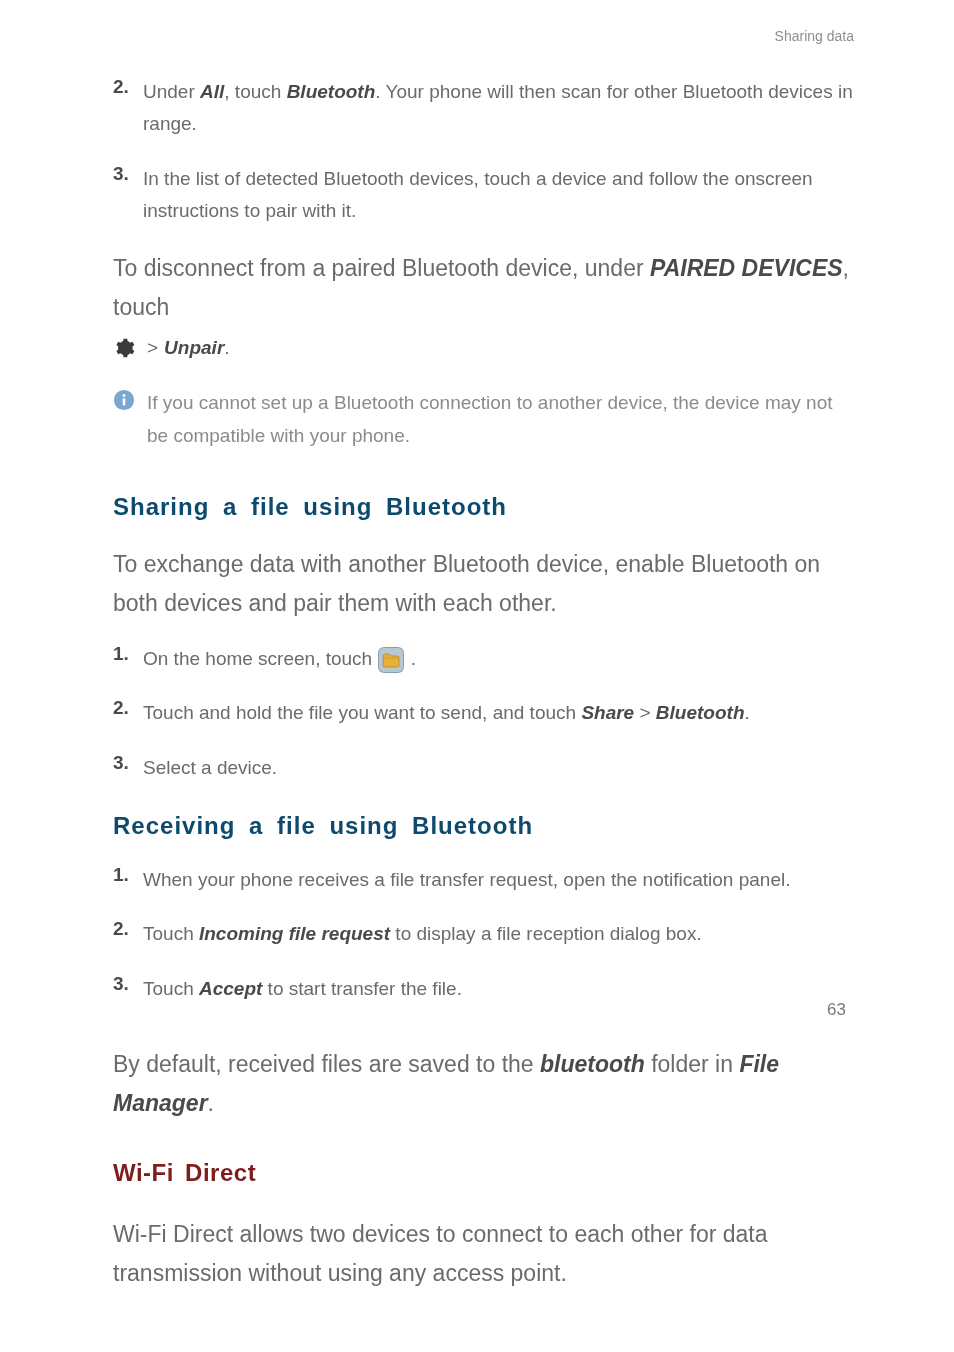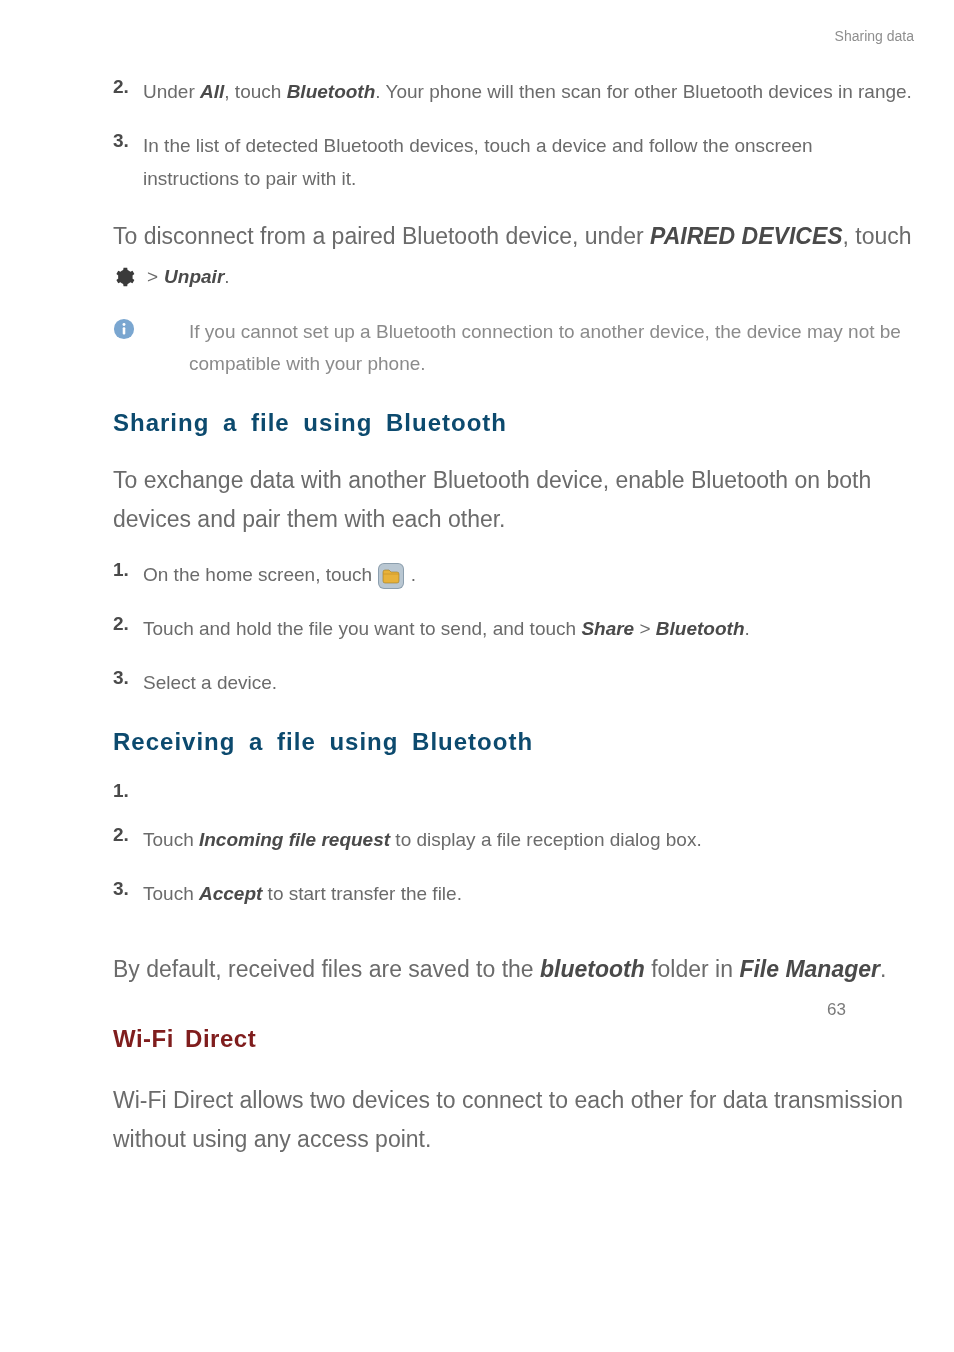--- a/index.html
+++ b/index.html
@@ -1,28 +1,28 @@
 <!DOCTYPE html>
 <html><head>
 <meta charset="utf-8">
 <style>
   * { margin: 0; padding: 0; box-sizing: border-box; }
   html, body { width: 954px; height: 1352px; background: #fff; font-family: "Segoe UI", "Helvetica Neue", Arial, sans-serif; color: #575858; }
-  .page { position: relative; width: 954px; height: 1068px; padding: 28px 40px 0 113px; }
+  .page { position: relative; width: 954px; height: 1068px; padding: 28px 100px 0 113px; }
   .hdr { text-align: right; font-size: 14px; color: #8e8e8e; margin-bottom: 32px; }
   .ol-item { display: flex; margin-bottom: 22px; }
   .ol-num { font-weight: 700; color: #4a4a4a; min-width: 24px; font-size: 19px; }
   .ol-body { font-size: 19px; line-height: 1.7; color: #6b6b6b; }
   .ol-body.indent { padding-left: 6px; }
   .bold { font-weight: 700; color: #4a4a4a; font-style: italic; }
   .para { font-size: 23px; line-height: 1.7; color: #6b6b6b; margin-bottom: 20px; }
   .icon-line { display: flex; align-items: center; font-size: 19px; color: #6b6b6b; margin-bottom: 28px; }
   .gear-svg { width: 22px; height: 22px; margin-right: 6px; }
   .gt { margin: 0 6px; }
-  .note-row { display: flex; align-items: flex-start; margin-bottom: 28px; gap: 42px; }
+  .note-row { display: flex; align-items: flex-start; margin-bottom: 41px; }
   .info-svg { width: 22px; height: 22px; flex-shrink: 0; margin-right: 12px; margin-top: 2px; }
   .note-text { font-size: 19px; line-height: 1.7; color: #8b8b8b; }
   .h2 { font-size: 24px; font-weight: 700; color: #0c4a6e; margin-bottom: 24px; letter-spacing: 1px; word-spacing: 6px; }
   .h1 { font-size: 24px; font-weight: 700; color: #7f1d1d; margin: 36px 0 28px 0; letter-spacing: 0.5px; word-spacing: 4px; }
   .file-icon { display: inline-flex; width: 28px; height: 28px; vertical-align: middle; }
   .footer { position: absolute; bottom: 48px; right: 108px; font-size: 17px; color: #7a7a7a; }
 </style>
 </head>
 <body>
 <div class="page">
@@ -91,20 +91,21 @@
 
 <div class="ol-item" style="margin-bottom:28px">
   <div class="ol-num">3.</div>
   <div class="ol-body indent">Select a device.</div>
 </div>
 
 <div class="h2">Receiving  a  file  using  Bluetooth</div>
 
 <div class="ol-item">
   <div class="ol-num">1.</div>
+  <div class="ol-body indent">When your phone receives a file transfer request, open the notification panel.</div>
 </div>
 
 <div class="ol-item">
   <div class="ol-num">2.</div>
   <div class="ol-body indent">
     <span>Touch </span><span class="bold">Incoming file request</span><span> to display a file reception dialog box.</span>
   </div>
 </div>
 
 <div class="ol-item" style="margin-bottom:40px">

